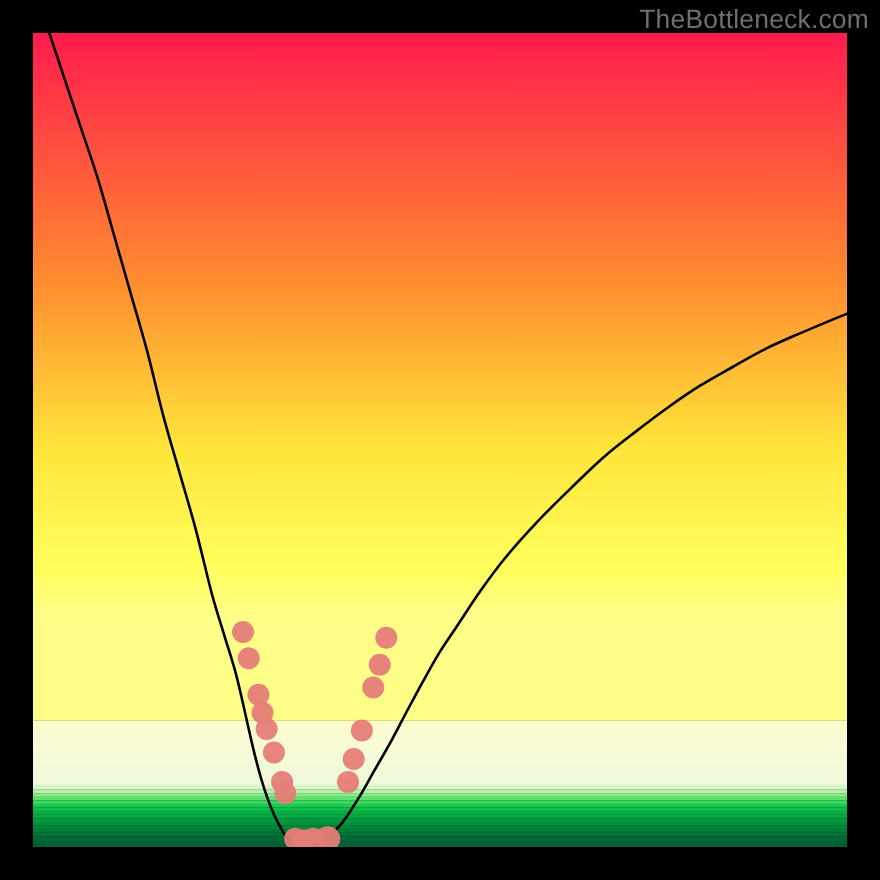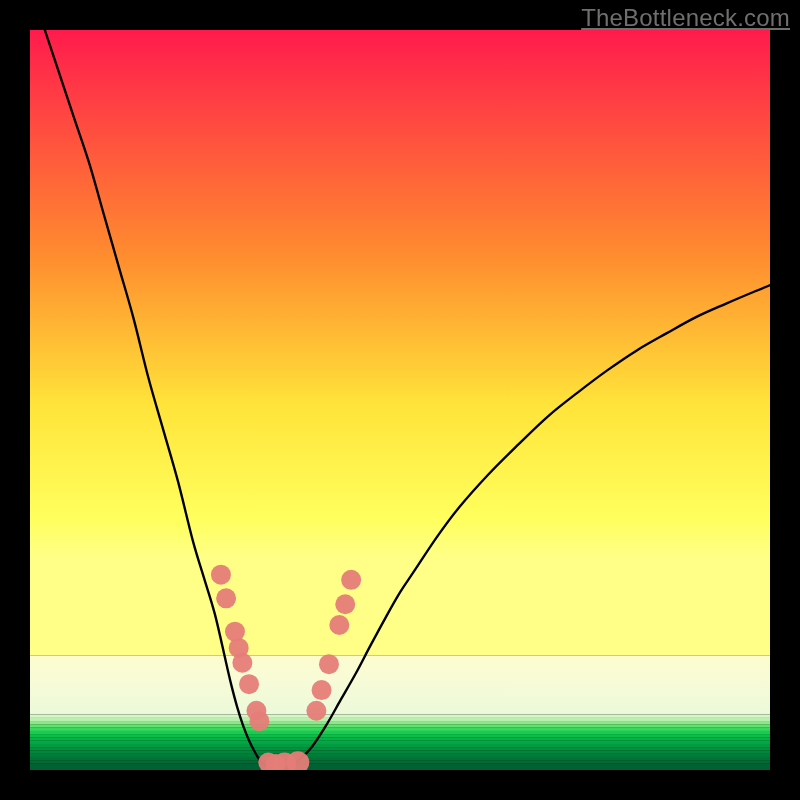--- a/index.html
+++ b/index.html
@@ -25,21 +25,20 @@
   }
   .watermark {
     position: absolute;
     top: 4px;
     right: 10px;
     font-family: Arial, Helvetica, sans-serif;
     font-size: 24px;
     font-weight: 500;
     color: #6f6f70;
     letter-spacing: 0.2px;
-    text-decoration: underline;
   }
 </style>
 </head>
 <body>
 <div class="frame">
 
   <svg class="plot" viewBox="0 0 100 100" preserveAspectRatio="none">
     <defs>
       <linearGradient id="bg-main" x1="0" y1="0" x2="0" y2="1">
           <stop offset="0%" stop-color="#ff1b4d"></stop>

